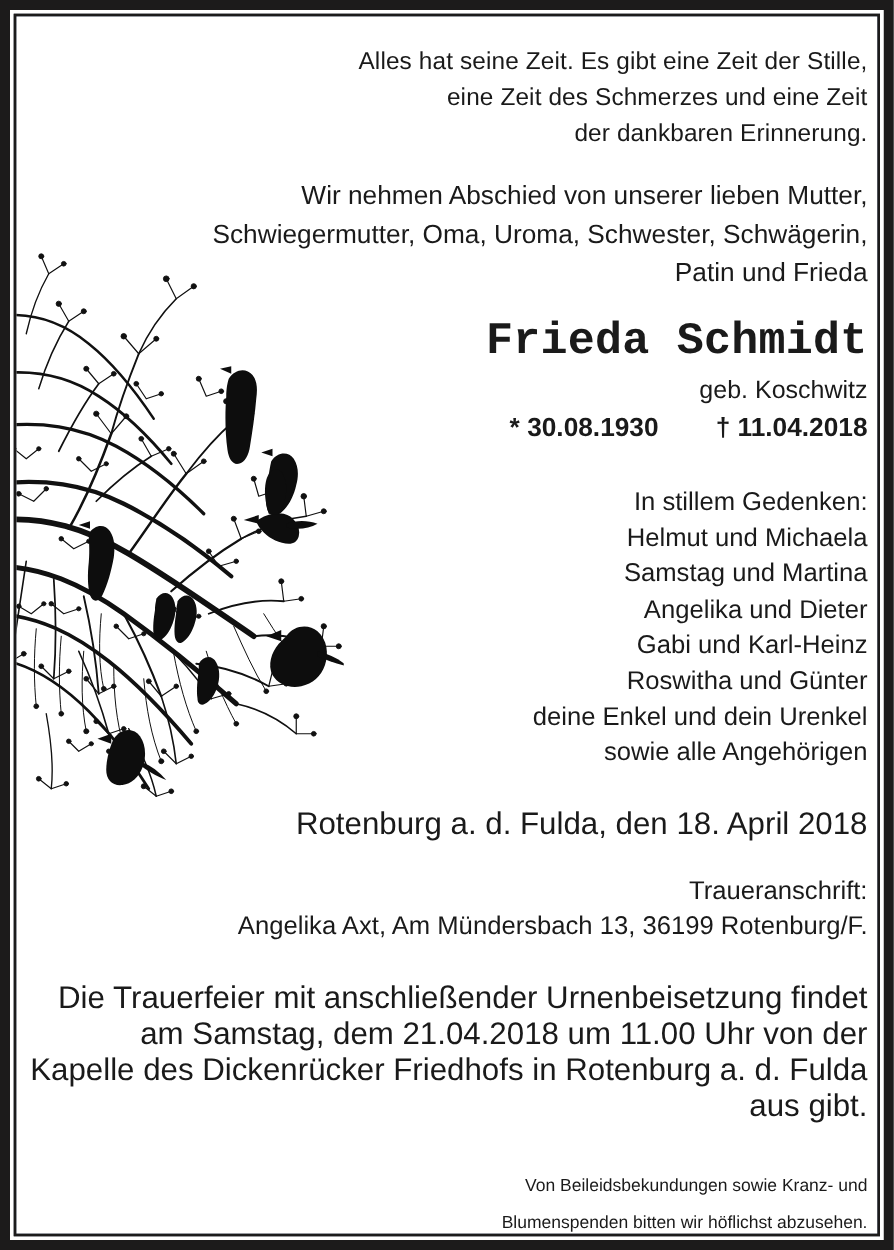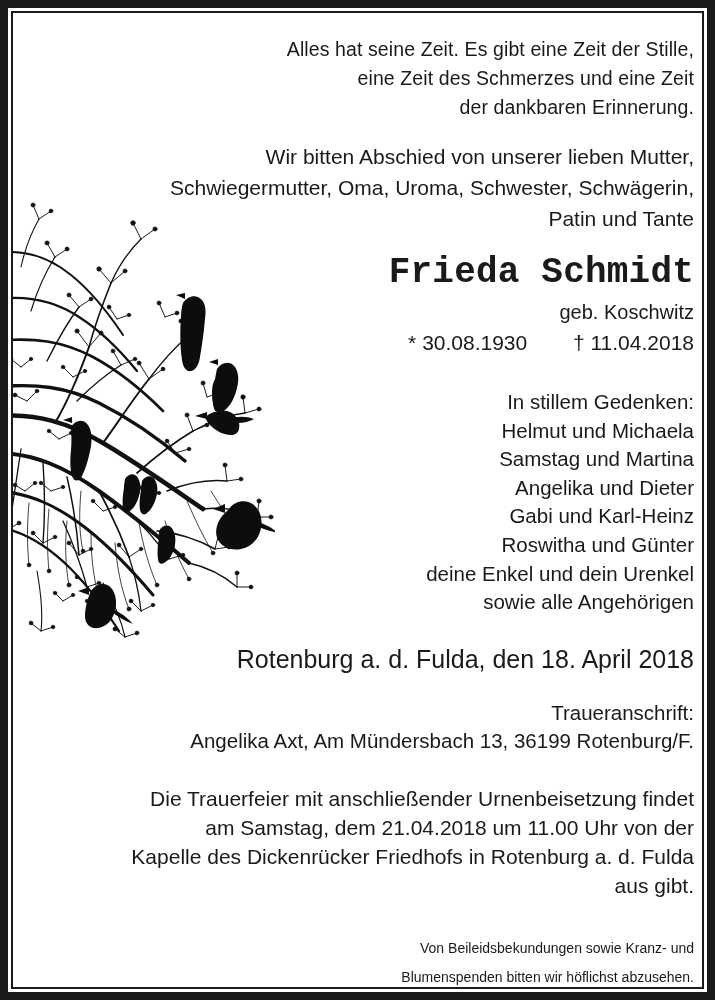--- a/index.html
+++ b/index.html
@@ -26,27 +26,27 @@
             box-sizing:border-box;}
 
   .blk{margin:0;padding:0;}
   .ln{display:block;white-space:nowrap;}
 
   .poem{font-size:19.5px;line-height:29px;letter-spacing:.1px;padding-top:22px;}
   .intro{font-size:21px;line-height:31px;padding-top:19px;}
   .name{font-size:36px;font-weight:bold;line-height:46px;padding-top:16px;
         letter-spacing:.2px;font-family:Liberation Mono, monospace;}
   .born{font-size:20px;line-height:27px;padding-top:3px;}
-  .dates{font-size:21px;line-height:30px;padding-top:2px;}
+  .dates{font-size:21px;line-height:30px;padding-top:2px;font-weight:bold;}
   .dates .sep{display:inline-block;width:34px;}
   .mourners{font-size:20.5px;line-height:28.6px;padding-top:30px;}
   .place{font-size:25px;line-height:28px;padding-top:28px;}
   .addr-head{font-size:20.5px;line-height:28px;padding-top:26px;}
   .addr{font-size:20.5px;line-height:28px;}
-  .service{font-size:21px;line-height:29px;padding-top:29px;}
+  .service{font-size:25px;line-height:29px;padding-top:29px;}
   .closing{font-size:14px;line-height:29px;padding-top:34px;}
 </style>
 </head>
 <body>
 
 <div id="notice">
 <div id="gap">
 <div id="inner-rule">
 <div id="page">
 
@@ -259,23 +259,23 @@
 
   <div id="text-col">
 
     <div class="blk poem">
       <span class="ln">Alles hat seine Zeit. Es gibt eine Zeit der Stille,</span>
       <span class="ln">eine Zeit des Schmerzes und eine Zeit</span>
       <span class="ln">der dankbaren Erinnerung.</span>
     </div>
 
     <div class="blk intro">
-      <span class="ln">Wir bitten Abschied von unserer lieben Mutter,</span>
+      <span class="ln">Wir nehmen Abschied von unserer lieben Mutter,</span>
       <span class="ln">Schwiegermutter, Oma, Uroma, Schwester, Schwägerin,</span>
-      <span class="ln">Patin und Tante</span>
+      <span class="ln">Patin und Frieda</span>
     </div>
 
     <div class="blk name">Frieda Schmidt</div>
 
     <div class="blk born">geb. Koschwitz</div>
 
     <div class="blk dates">
       <span>*</span>
       <span>30.08.1930</span>
       <span class="sep"></span>

